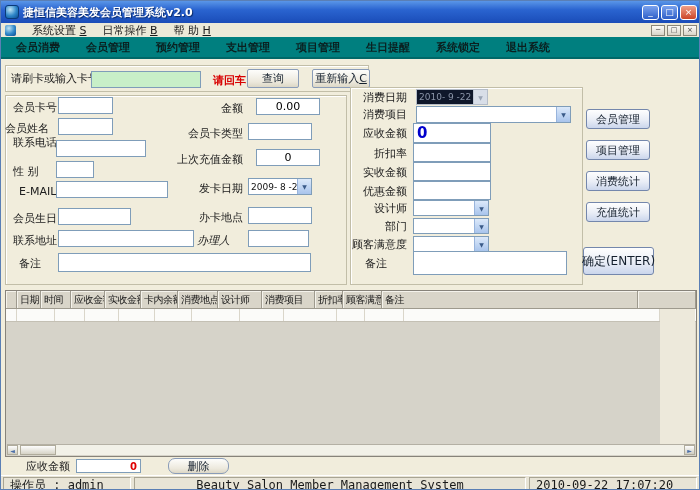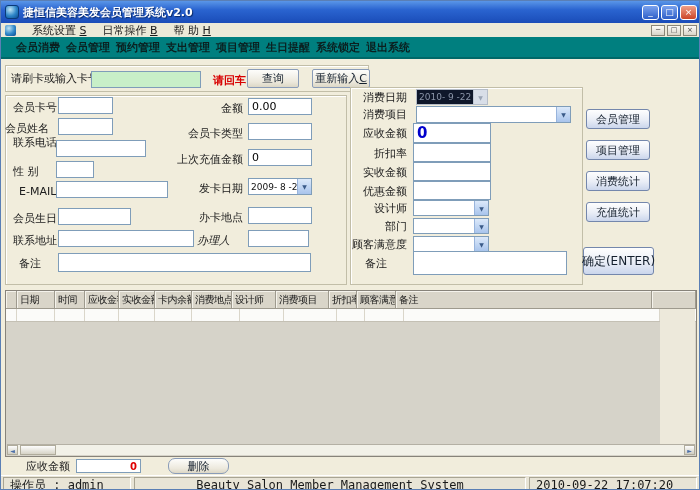--- a/index.html
+++ b/index.html
@@ -27,31 +27,31 @@
   .mdi-icon { width:11px; height:11px; border-radius:2px; margin-right:8px;
     background:radial-gradient(circle at 35% 30%,#BFE4F5 0%,#2E86C8 55%,#0A4A90 100%); }
   .menu-item { padding:0 8px; white-space:nowrap; cursor:default; }
   .u { text-decoration:underline; }
   .mdibtns { margin-left:auto; display:flex; gap:2px; }
   .mdib { width:14px; height:11px; border:1px solid #8A8678; background:linear-gradient(#FCFBF8,#D8D4C8);
     font-size:7px; line-height:9px; text-align:center; color:#444; }
 
   
   .toolbar { position:absolute; left:0; top:36px; width:700px; height:22px; background:#007F7F;
-    border-bottom:2px solid #006868; display:flex; align-items:center; padding-left:14px; gap:4px; }
+    border-bottom:2px solid #006868; display:flex; align-items:center; padding-left:14px; gap:24px; }
   .tbtn { color:#0A2020; font-weight:bold; white-space:nowrap; padding:2px 1px; cursor:default; }
 
   
   .panel { position:absolute; border:1px solid #C2BEA8; box-shadow:inset 1px 1px 0 #FFFFFF; background:#F1EDDC; }
 
   .lbl { position:absolute; white-space:nowrap; height:17px; line-height:17px; color:#202020; }
   .lbl.r { text-align:right; }
   .inp { position:absolute; height:17px; border:1px solid #7F9DB9; background:#fff; font-size:11px;
     padding:0 3px; font-family:inherit; }
-  .inp.ta-r { text-align:left; }
+  .inp.ta-r { text-align:center;margin-left:8px; }
   .inp.green { background:#C8EFC8; }
   .inp.receivable { color:#0000CC; font-weight:bold; font-size:15px; padding-top:0; }
   .inp.red { color:#E00000; font-weight:bold; text-align:right; }
 
   .combo { position:absolute; height:17px; border:1px solid #7F9DB9; background:#fff; display:flex; align-items:center; }
   .combo .val { flex:1; font-size:9px; padding:0 2px; white-space:nowrap; overflow:hidden; color:#111; }
   .combo .arr { width:14px; height:100%; background:linear-gradient(#DCE9FA,#A8C4EC);
     border-left:1px solid #98B4DC; color:#3A5A88; font-size:6px; display:flex; align-items:center; justify-content:center; }
   .combo.disabled { background:#0f172a; border-color:#B5BDC8; }
   .combo.disabled .val { color:#8A94A8; }
@@ -239,21 +239,21 @@
 
   <div class="xpbtn" style="left:585px;top:108px;width:64px;height:20px;">会员管理</div>
   <div class="xpbtn" style="left:585px;top:139px;width:64px;height:20px;">项目管理</div>
   <div class="xpbtn" style="left:585px;top:170px;width:64px;height:20px;">消费统计</div>
   <div class="xpbtn" style="left:585px;top:201px;width:64px;height:20px;">充值统计</div>
   <div class="xpbtn" style="left:582px;top:246px;width:71px;height:28px;font-size:12px;">确定(ENTER)</div>
 
   <div class="grid">
     <div class="grid-header">
       <div class="th" style="width:11px;"></div>
-      <div class="th" style="width:38px;">日期</div>
+      <div class="th" style="width:24px;">日期</div>
       <div class="th" style="width:30px;">时间</div>
       <div class="th" style="width:34px;">应收金额</div>
       <div class="th" style="width:36px;">实收金额</div>
       <div class="th" style="width:37px;">卡内余额</div>
       <div class="th" style="width:40px;">消费地点</div>
       <div class="th" style="width:44px;">设计师</div>
       <div class="th" style="width:53px;">消费项目</div>
       <div class="th" style="width:28px;">折扣率</div>
       <div class="th" style="width:39px;">顾客满意度</div>
       <div class="th" style="width:256px;">备注</div>

